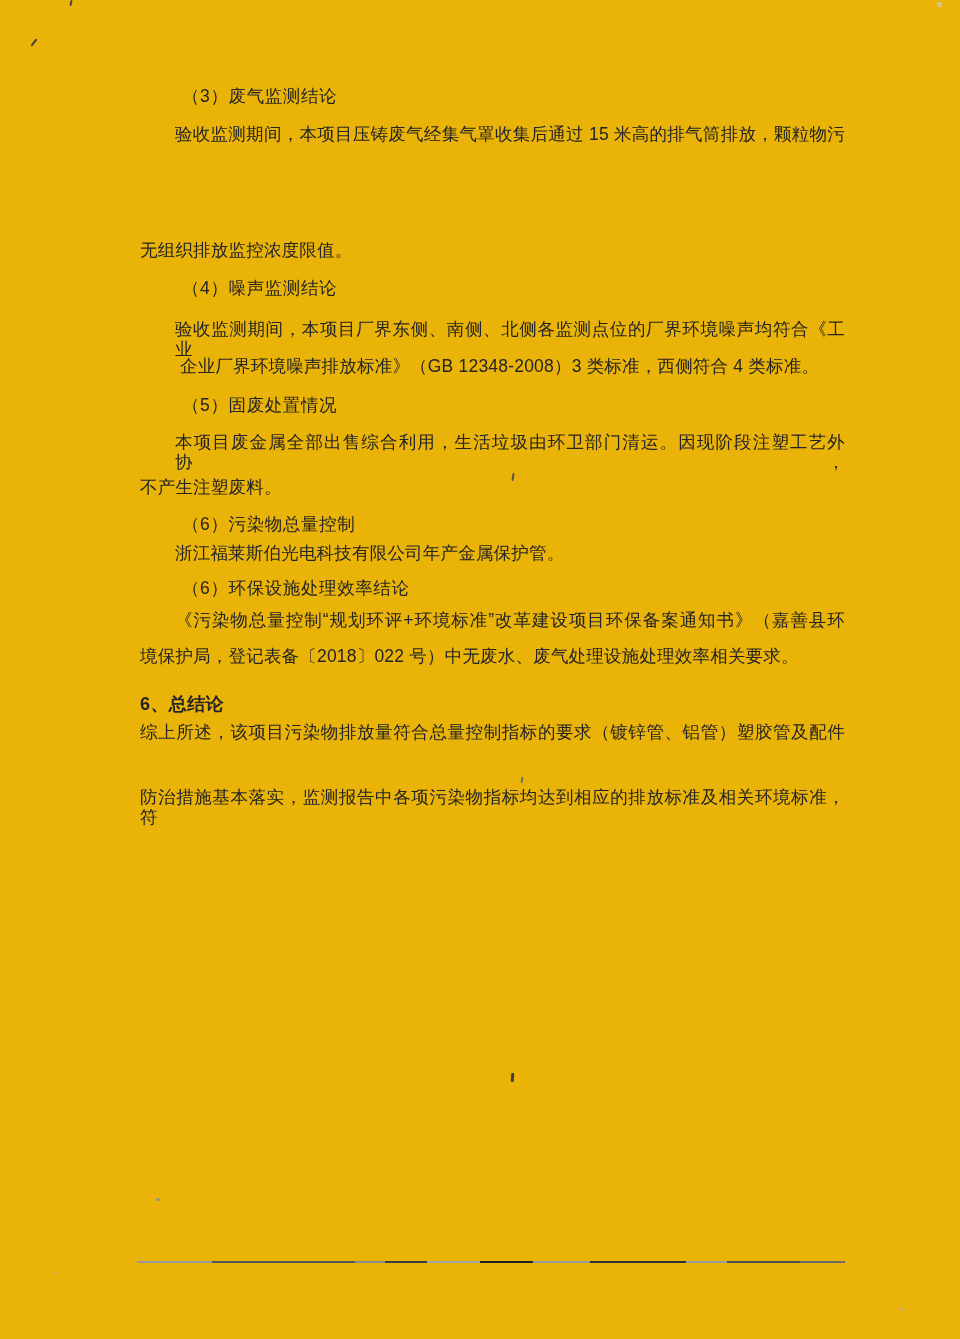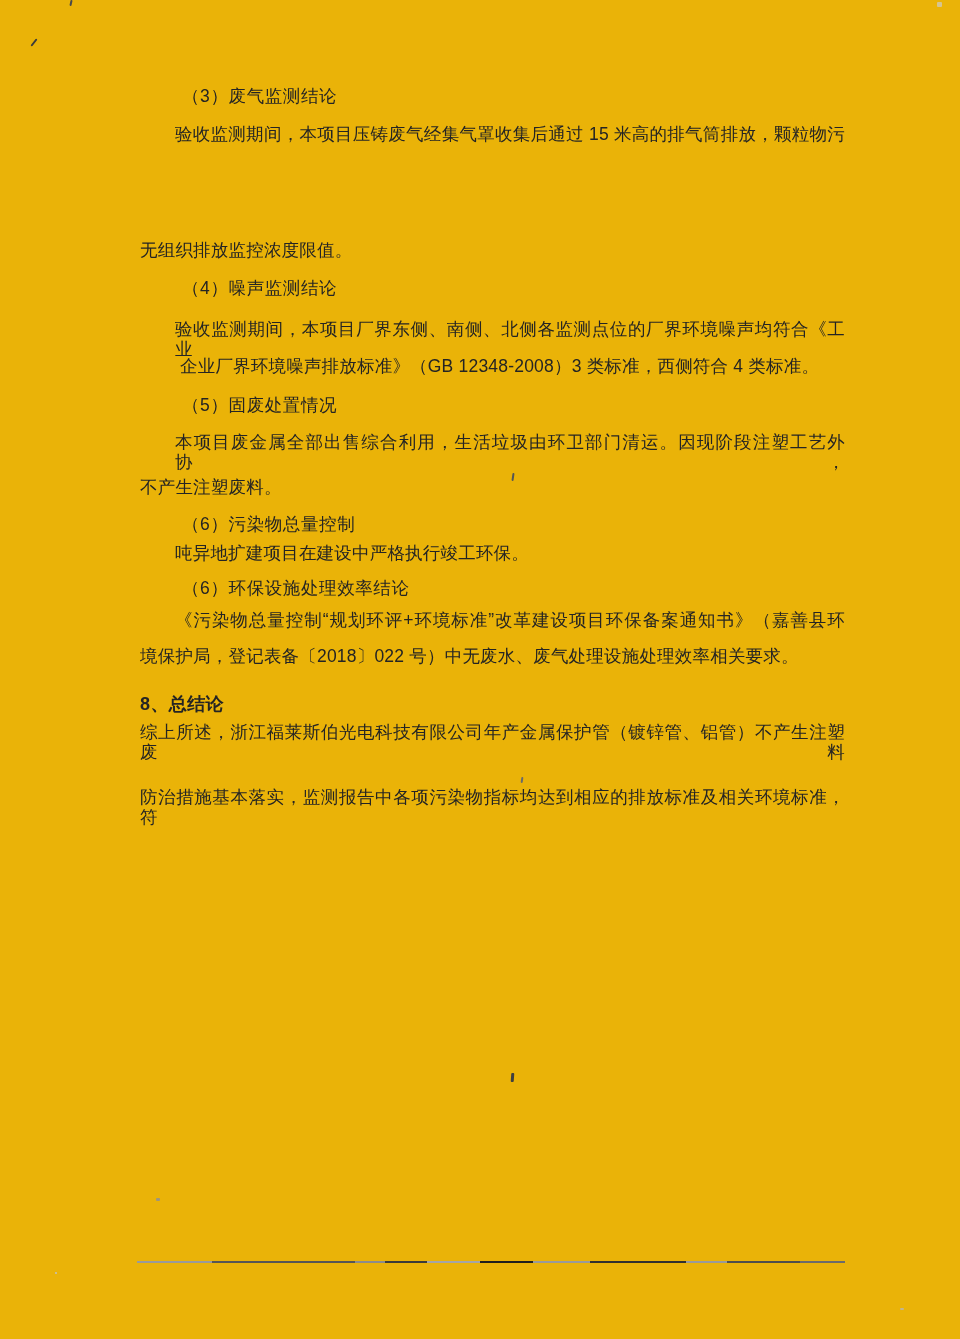--- a/index.html
+++ b/index.html
@@ -77,28 +77,28 @@
 
   <div class="tl heading" style="top:278px;left:182px;">（4）噪声监测结论</div>
   <div class="tl jf" style="top:319px;left:175px;width:670px;">验收监测期间，本项目厂界东侧、南侧、北侧各监测点位的厂界环境噪声均符合《工业</div>
   <div class="tl" style="top:356px;left:140px;width:705px;margin-left:40px;">企业厂界环境噪声排放标准》（GB 12348-2008）3 类标准，西侧符合 4 类标准。</div>
 
   <div class="tl heading" style="top:395px;left:182px;">（5）固废处置情况</div>
   <div class="tl jf" style="top:432px;left:175px;width:670px;">本项目废金属全部出售综合利用，生活垃圾由环卫部门清运。因现阶段注塑工艺外协，</div>
   <div class="tl" style="top:477px;left:140px;width:705px;">不产生注塑废料。</div>
 
   <div class="tl heading" style="top:514px;left:182px;">（6）污染物总量控制</div>
-  <div class="tl" style="top:543px;left:175px;width:670px;">吨异地扩建项目在建设中严格执行竣工环保。</div>
+  <div class="tl" style="top:543px;left:175px;width:670px;">浙江福莱斯伯光电科技有限公司年产金属保护管。</div>
 
   <div class="tl heading" style="top:578px;left:182px;">（6）环保设施处理效率结论</div>
   <div class="tl jf" style="top:610px;left:175px;width:670px;">《污染物总量控制“规划环评+环境标准”改革建设项目环保备案通知书》（嘉善县环</div>
   <div class="tl" style="top:646px;left:140px;width:705px;">境保护局，登记表备〔2018〕022 号）中无废水、废气处理设施处理效率相关要求。</div>
 
-  <div class="tl bold-heading" style="top:694px;left:140px;">8、总结论</div>
-  <div class="tl jf" style="top:722px;left:140px;width:705px;">综上所述，浙江福莱斯伯光电科技有限公司年产金属保护管（镀锌管、铝管）不产生注塑废料</div>
+  <div class="tl bold-heading" style="top:694px;left:140px;">6、总结论</div>
+  <div class="tl jf" style="top:722px;left:140px;width:705px;">综上所述，该项目污染物排放量符合总量控制指标的要求（镀锌管、铝管）塑胶管及配件</div>
   <div class="tl jf" style="top:787px;left:140px;width:705px;">防治措施基本落实，监测报告中各项污染物指标均达到相应的排放标准及相关环境标准，符</div>
 
   <div class="artifact" style="left:70px;top:0;width:2px;height:6px;background:#4a4a4a;transform:rotate(12deg);"></div>
   <div class="artifact" style="left:33px;top:38px;width:2px;height:9px;background:#3c3c3c;transform:rotate(38deg);border-radius:2px;"></div>
   <div class="artifact" style="left:937px;top:2px;width:5px;height:5px;background:#cccccc;opacity:.7;border-radius:1px;"></div>
   <div class="artifact" style="left:512px;top:473px;width:2px;height:8px;background:#555555;transform:rotate(8deg);"></div>
   <div class="artifact" style="left:521px;top:777px;width:2px;height:6px;background:#6a6a6a;transform:rotate(8deg);"></div>
   <div class="artifact" style="left:511px;top:1073px;width:3px;height:9px;background:#3f3f3f;transform:rotate(4deg);"></div>
   <div class="artifact" style="left:156px;top:1198px;width:4px;height:3px;background:#909090;opacity:.85;"></div>
   <div class="artifact" style="left:55px;top:1272px;width:2px;height:2px;background:#c0c0c0;"></div>

